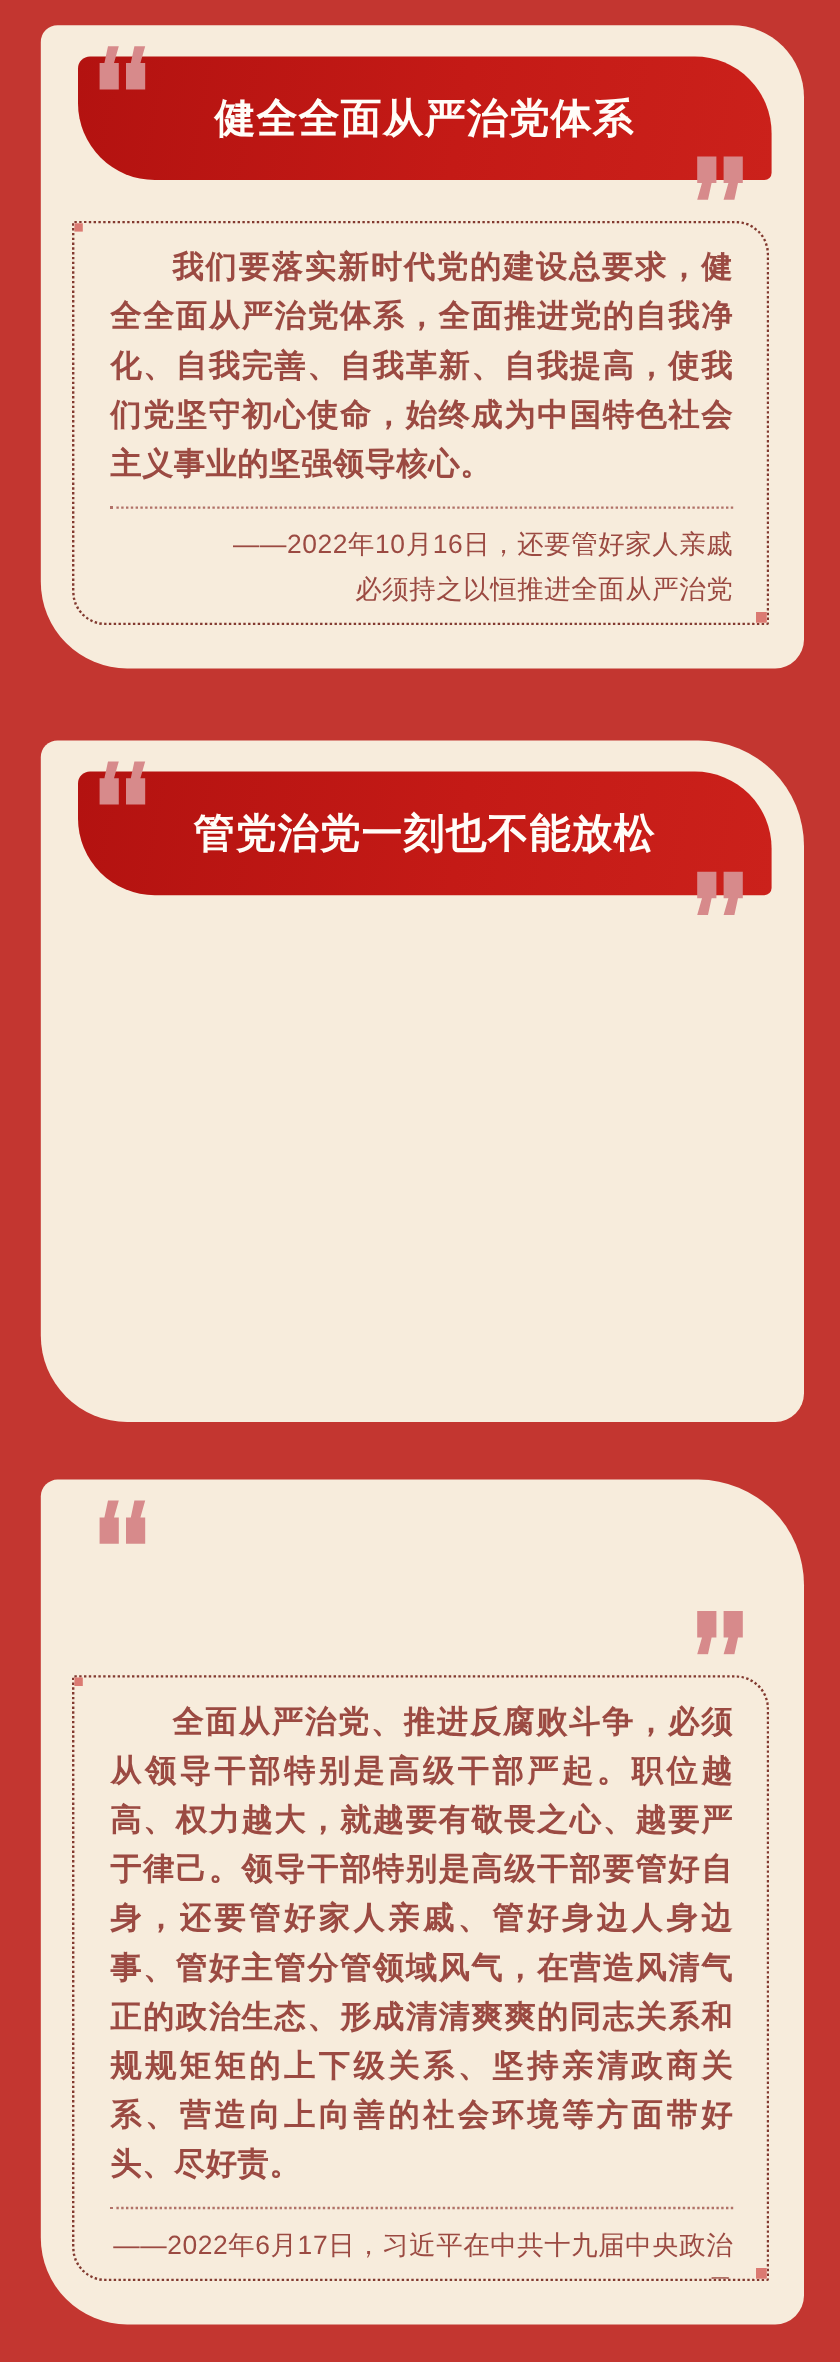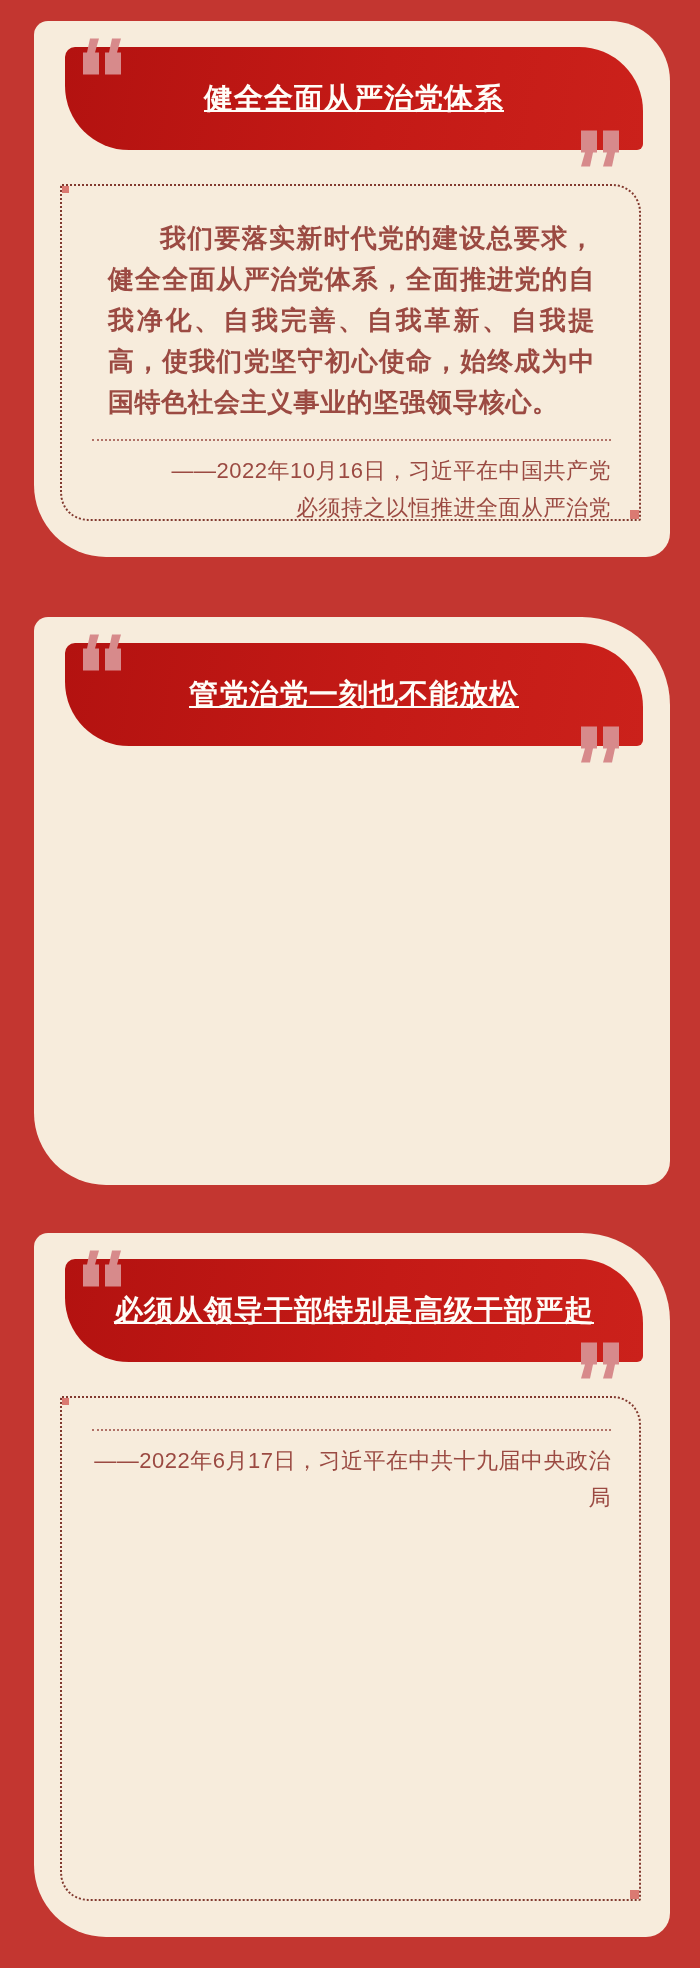--- a/index.html
+++ b/index.html
@@ -18,43 +18,43 @@
   .panel-1{top:21px;height:536px;border-radius:14px 60px 24px 72px;}
   .panel-2{top:617px;height:568px;border-radius:14px 88px 24px 72px;}
   .panel-3{top:1233px;height:704px;border-radius:14px 88px 24px 72px;}
   .banner{
     position:absolute;left:31px;right:27px;top:26px;height:103px;
     background:linear-gradient(100deg,#b31210 0%,#c41a16 55%,#cb211b 100%);
     border-radius:10px 64px 6px 64px;
     display:flex;align-items:center;justify-content:center;
   }
   .banner-title{
-    color:#fffdf8;font-size:29px;font-weight:700;letter-spacing:1px;
-    white-space:nowrap;line-height:1;text-decoration:underline;
+    color:#fffdf8;font-size:34px;font-weight:700;letter-spacing:1px;
+    white-space:nowrap;line-height:1;
   }
   .quote-mark{position:absolute;width:40px;height:38px;}
   .quote-open{left:48px;top:17px;}
   .quote-close{right:50px;top:108px;}
   .quote-mark svg{display:block;width:100%;height:100%;}
   .quote-fill{fill:#d78a8b;}
   .dotted-box{
     position:absolute;left:26px;right:29px;top:163px;bottom:36px;
     border:2px dotted #82392f;
     border-radius:2px 28px 2px 28px;
     box-sizing:border-box;
     padding:16px 28px 18px 30px;
     overflow:hidden;
   }
   .corner-square{
     position:absolute;width:16px;height:16px;background:#db7a72;
   }
   .corner-square.tl{left:-9px;top:-9px;}
   .corner-square.br{right:-7px;bottom:-7px;}
   .quote-body{
-    margin:16px;
+    margin:0;
     color:#9b4a42;font-size:26px;line-height:41px;font-weight:700;
     text-align:justify;text-indent:2em;letter-spacing:0.5px;
   }
   .divider{
     border:none;border-top:2px dotted #9a4a42;opacity:.75;
     margin:15px 0 11px 0;
   }
   .attribution{
     color:#9b4a42;font-size:22px;line-height:37px;font-weight:500;
     text-align:right;letter-spacing:0.5px;
@@ -82,21 +82,21 @@
           <path class="quote-fill" d="M30 0 H39 L35 14 H39 V36 H23 V14 H27 Z"></path>
         </g>
       </svg>
     </span>
     <div class="dotted-box">
       <span class="corner-square tl"></span>
       <span class="corner-square br"></span>
       <p class="quote-body">我们要落实新时代党的建设总要求，健全全面从严治党体系，全面推进党的自我净化、自我完善、自我革新、自我提高，使我们党坚守初心使命，始终成为中国特色社会主义事业的坚强领导核心。</p>
       <hr class="divider">
       <div class="attribution">
-        <div>——2022年10月16日，习近平在中国共产党</div>
+        <div>——2022年10月16日，还要管好家人亲戚</div>
         <div>必须持之以恒推进全面从严治党</div>
       </div>
     </div>
   </section>
 
   <section class="panel panel-2">
     <div class="banner">
       <span class="banner-title">管党治党一刻也不能放松</span>
     </div>
     <span class="quote-mark quote-open">
@@ -109,40 +109,38 @@
       <svg viewBox="0 0 40 37" xmlns="http://www.w3.org/2000/svg" aria-hidden="true">
         <g transform="rotate(180 20 18.5)">
           <path class="quote-fill" d="M8 0 H17 L13 14 H17 V36 H1 V14 H5 Z"></path>
           <path class="quote-fill" d="M30 0 H39 L35 14 H39 V36 H23 V14 H27 Z"></path>
         </g>
       </svg>
     </span>
   </section>
 
   <section class="panel panel-3">
-    <div class="banner">
-      <span class="banner-title">必须从领导干部特别是高级干部严起</span>
-    </div>
     <span class="quote-mark quote-open">
       <svg viewBox="0 0 40 37" xmlns="http://www.w3.org/2000/svg" aria-hidden="true">
         <path class="quote-fill" d="M8 0 H17 L13 14 H17 V36 H1 V14 H5 Z"></path>
         <path class="quote-fill" d="M30 0 H39 L35 14 H39 V36 H23 V14 H27 Z"></path>
       </svg>
     </span>
     <span class="quote-mark quote-close">
       <svg viewBox="0 0 40 37" xmlns="http://www.w3.org/2000/svg" aria-hidden="true">
         <g transform="rotate(180 20 18.5)">
           <path class="quote-fill" d="M8 0 H17 L13 14 H17 V36 H1 V14 H5 Z"></path>
           <path class="quote-fill" d="M30 0 H39 L35 14 H39 V36 H23 V14 H27 Z"></path>
         </g>
       </svg>
     </span>
     <div class="dotted-box">
       <span class="corner-square tl"></span>
       <span class="corner-square br"></span>
+      <p class="quote-body">全面从严治党、推进反腐败斗争，必须从领导干部特别是高级干部严起。职位越高、权力越大，就越要有敬畏之心、越要严于律己。领导干部特别是高级干部要管好自身，还要管好家人亲戚、管好身边人身边事、管好主管分管领域风气，在营造风清气正的政治生态、形成清清爽爽的同志关系和规规矩矩的上下级关系、坚持亲清政商关系、营造向上向善的社会环境等方面带好头、尽好责。</p>
       <hr class="divider">
       <div class="attribution">
         <div>——2022年6月17日，习近平在中共十九届中央政治局</div>
 
       </div>
     </div>
   </section>
 
 </div>
 

